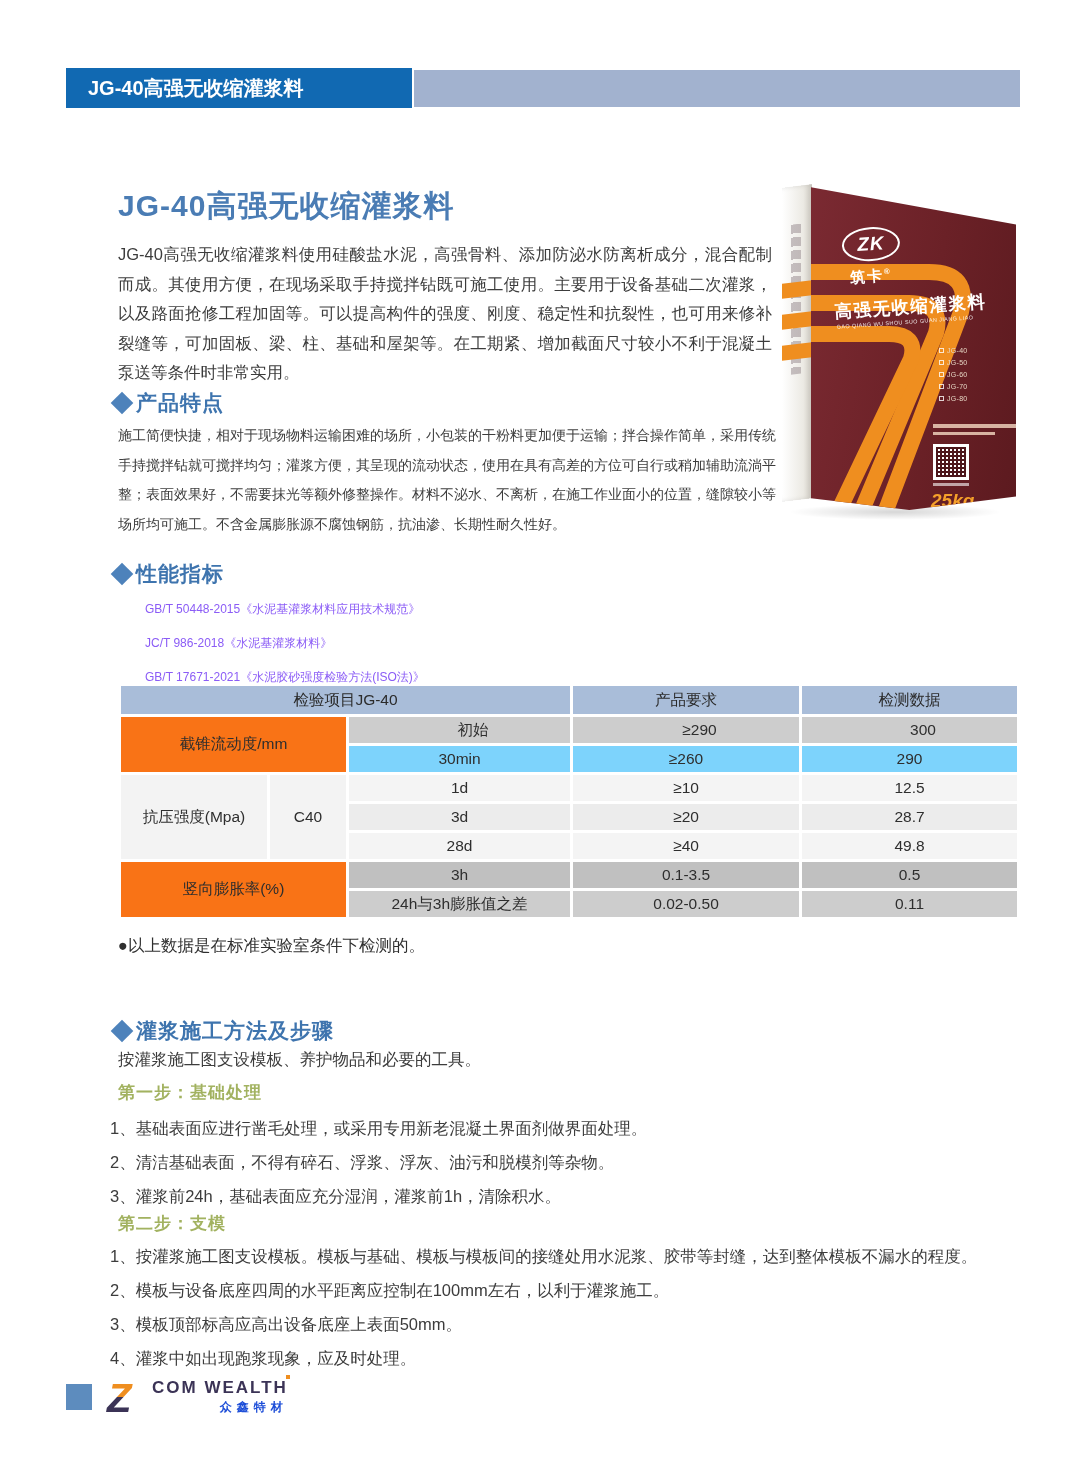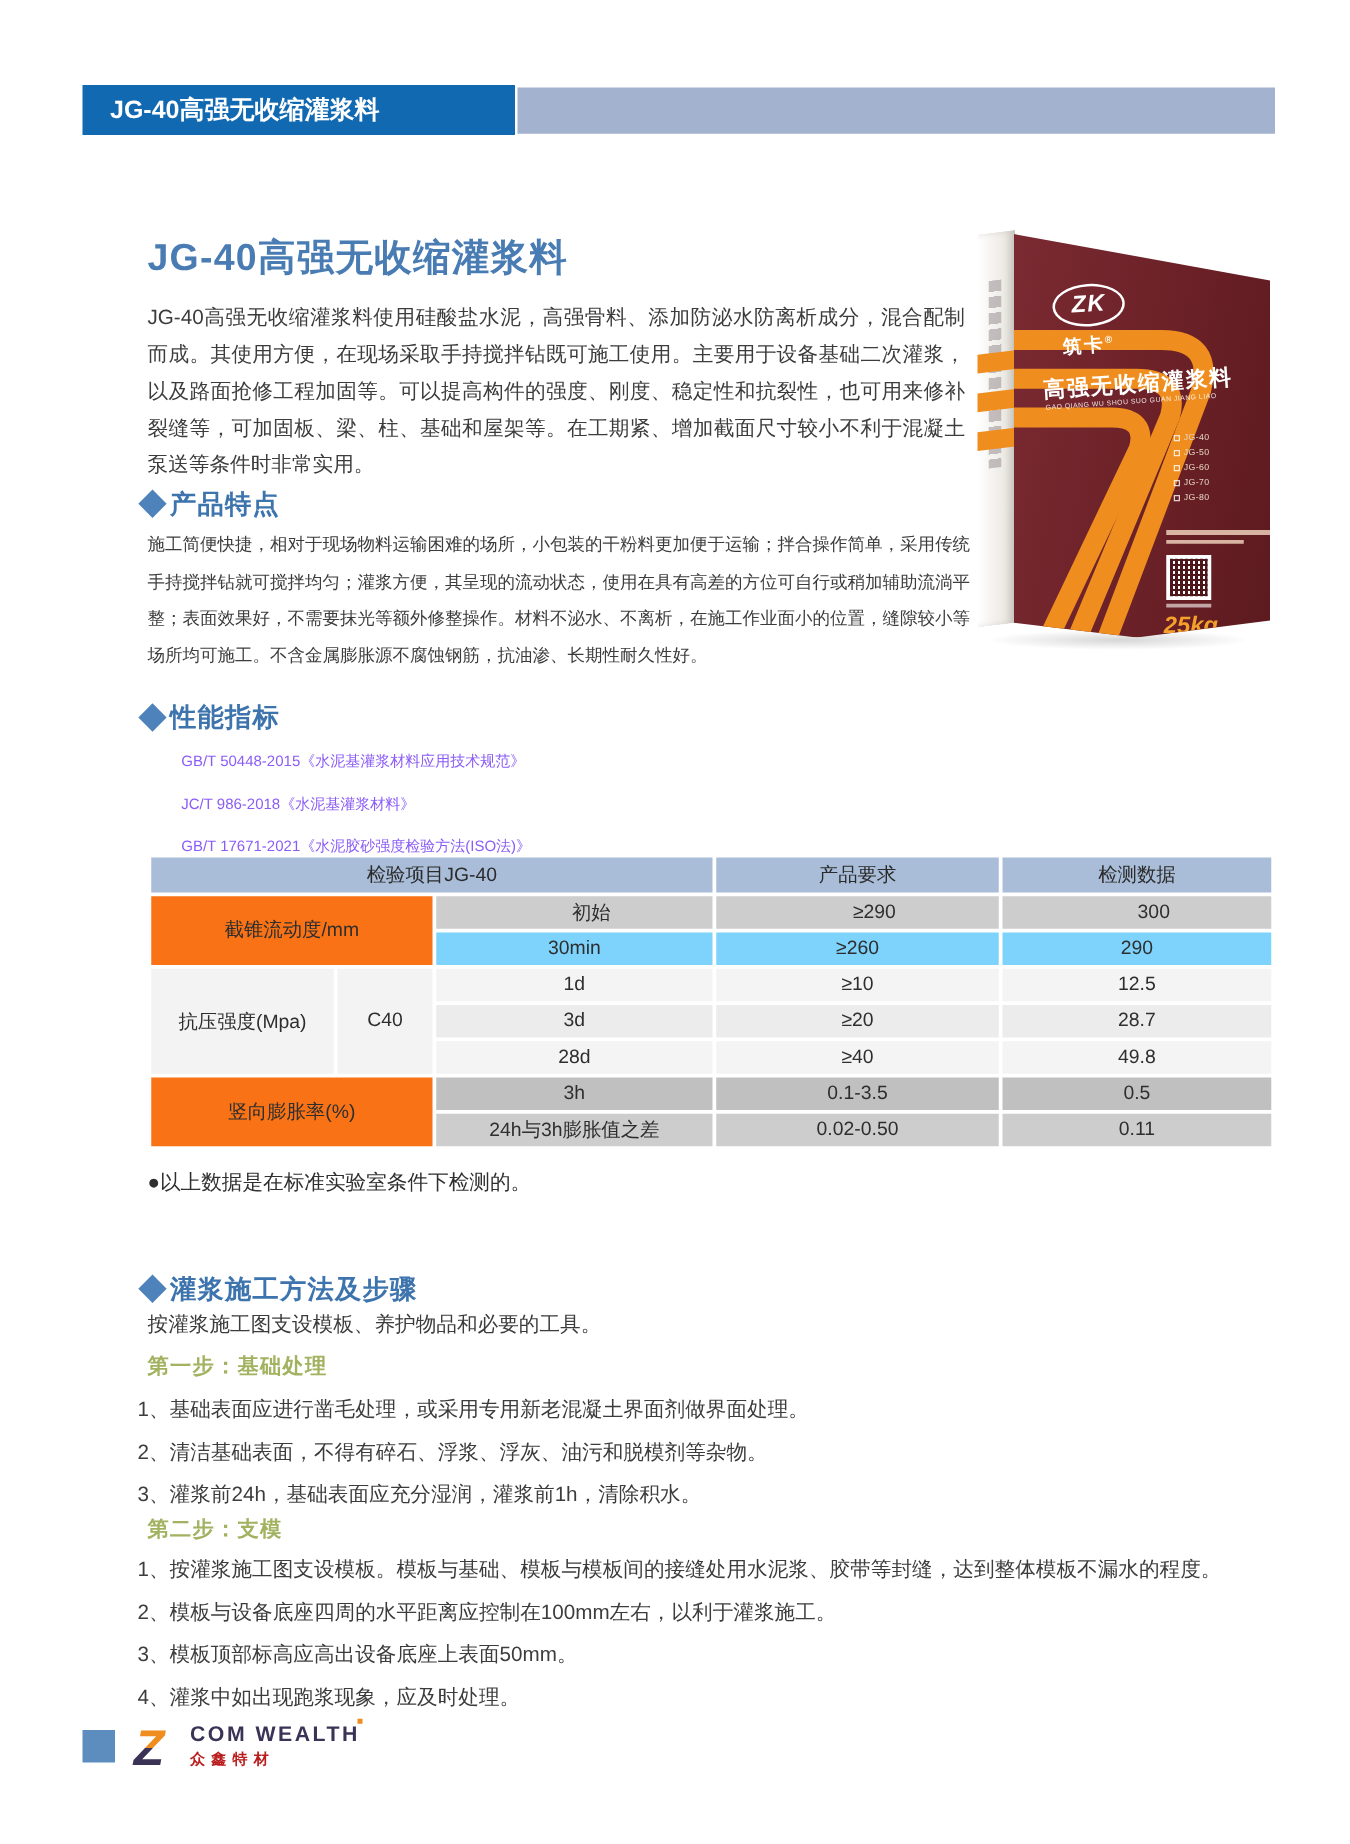--- a/index.html
+++ b/index.html
@@ -106,21 +106,21 @@
                      repeating-linear-gradient(90deg,#4d161b 0 2px,#fff 2px 4px); }
   .qr-cap { position:absolute; left:122px; top:311px; width:36px; height:3px; background:rgba(255,255,255,.6); }
   .weight { position:absolute; left:120px; top:318px; color:#f5a02a; font-weight:bold; font-size:19px; font-style:italic; }
   .weight .tol { font-size:7px; font-weight:normal; margin-left:2px; }
   
   .footer { position:absolute; left:66px; top:1376px; display:flex; align-items:center; gap:13px; }
   .f-square { width:26px; height:26px; background:#5d8cbe; }
   .f-texts { display:flex; flex-direction:column; gap:1px; }
   .f-en { font-size:17px; font-weight:bold; color:#3b3356; letter-spacing:2px; position:relative; }
   .f-dot { position:absolute; right:-2px; top:-3px; width:4px; height:4px; background:#ef8e1f; }
-  .f-cn { font-size:12px; font-weight:bold; color:#b91c1c; letter-spacing:5px; }
+  .f-cn { font-size:12px; font-weight:bold; color:#1d4ed8; letter-spacing:5px;text-align:right; }
 </style>
 </head>
 <body>
 
 <div class="page">
 
   <div class="bar-dark">
     <span>JG-40高强无收缩灌浆料</span>
   </div>
   <div class="bar-light"></div>

